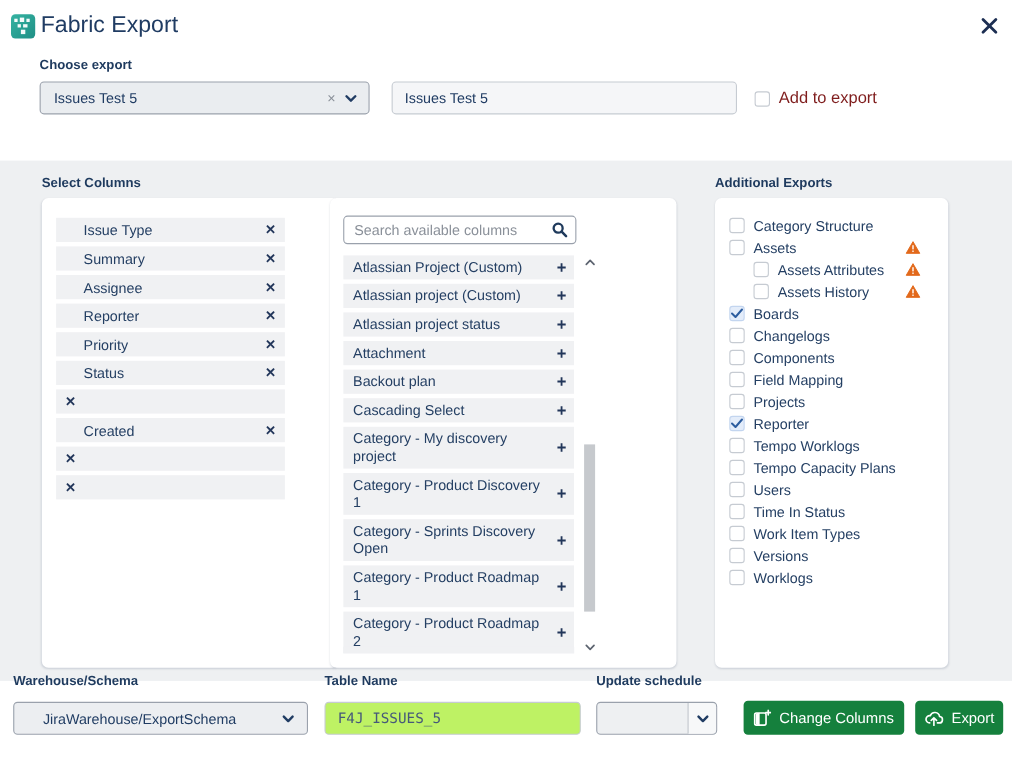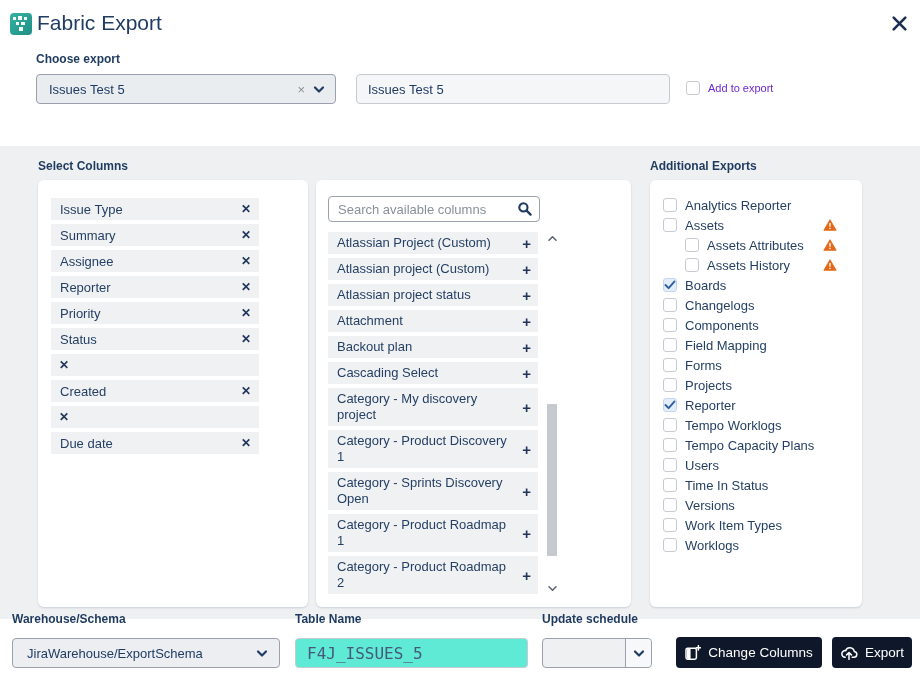--- a/index.html
+++ b/index.html
@@ -29,21 +29,21 @@
   .checked .cb{background:#e4edfa;border-color:#c3d5ef;}
   .checked .cb svg{display:block;}
 
   
   .band{position:absolute;left:0;top:122px;width:920px;height:473px;background:#eef0f2;margin-top:24px;}
   .panel{position:absolute;background:#ffffff;border-radius:6px;box-shadow:0 1px 2px rgba(9,30,66,.15);}
 
   
   .sel-row{position:relative;width:208px;height:22px;margin:0 0 4px 13px;background:#f0f1f3;
       display:flex;align-items:center;font-size:13px;color:#243f63;}
-  .sel-row .sr-label{padding-left:9px;flex:1;}
+  .sel-row .sr-label{padding-left:25px;flex:1;}
   .sel-row .rm{padding:0 8px;font-size:12px;font-weight:700;color:#22365a;cursor:pointer;}
 
   
   .search-wrap{position:absolute;left:12px;top:16px;width:212px;height:26px;}
   .search-wrap input{width:100%;height:100%;box-sizing:border-box;border:1px solid #9aa1ac;border-radius:4px;
       padding:0 28px 0 9px;font-family:"Liberation Sans",sans-serif;font-size:13px;color:#203c63;outline:none;background:#fff;}
   .search-wrap input::placeholder{color:#8a9099;}
   .search-wrap .mag{position:absolute;right:7px;top:5px;}
   .avail-list{position:absolute;left:12px;top:52px;width:210px;height:362px;overflow:hidden;}
   .av-row{position:relative;width:210px;margin-bottom:4px;background:#f0f1f3;display:flex;align-items:center;
@@ -59,28 +59,28 @@
   .sb .thumb{position:absolute;left:2px;top:172px;width:10px;height:152px;background:#c6c9cd;}
 
   
   .ae-list{padding:15px 13px 0 13px;}
   .ae-row{display:flex;align-items:center;height:20px;font-size:13px;color:#243f63;}
   .ae-row .ae-label{margin-left:8px;white-space:nowrap;}
   .ae-row.indent{padding-left:22px;}
   .ae-row .warn{margin-left:auto;margin-right:12px;display:flex;}
 
   
-  .btn{position:absolute;height:31px;background:#0f172a;border:none;border-radius:4px;color:#ffffff;
+  .btn{position:absolute;height:31px;background:#15803d;border:none;border-radius:4px;color:#ffffff;
       font-family:"Liberation Sans",sans-serif;font-size:13.5px;display:flex;align-items:center;justify-content:center;
       gap:7px;cursor:pointer;padding:0;}
   .us-dd{position:absolute;left:542px;top:638px;width:110px;height:30px;box-sizing:border-box;border:1px solid #9aa1ac;
       border-radius:4px;background:#eef0f2;display:flex;}
   .us-dd .us-left{flex:1;}
   .us-dd .us-right{width:25px;border-left:1px solid #9aa1ac;background:#f7f8f9;display:flex;align-items:center;justify-content:center;border-radius:0 4px 4px 0;}
-  .mono{font-family:"DejaVu Sans Mono",monospace;font-size:16px;color:#46597a;background:#5eead4;}
+  .mono{font-family:"DejaVu Sans Mono",monospace;font-size:13px;color:#46597a;background:#bef264;}
 </style>
 </head>
 <body>
 
 <div id="page">
 
   <span class="app-icon">
     <i style="left:3px;top:4px;width:3px;height:3px"></i>
       <i style="left:8px;top:3px;width:4px;height:4px"></i>
       <i style="left:14px;top:4px;width:3px;height:3px"></i>
@@ -101,21 +101,21 @@
     <span class="clear-x">×</span>
     <span style="padding-right:10px;display:flex;">
       <svg width="12" height="9" viewBox="0 0 12 9">
           <path d="M2 2.5 L6 6.5 L10 2.5" stroke="#203c63" stroke-width="2.2" fill="none" stroke-linecap="round" stroke-linejoin="round"></path>
         </svg>
     </span>
   </div>
   <input class="txt" style="left: 356px; top: 74px; width: 314px;" value="Issues Test 5">
   <div style="position:absolute;left:686px;top:81px;display:flex;align-items:center;gap:8px;">
     <span class="cb"></span>
-    <span style="font-size:11px;color:#6d28d9;">Add to export</span>
+    <span style="font-size:15px;color:#7f1d1d;">Add to export</span>
   </div>
 
   <div class="band">
 
     <div class="lbl" style="left:38px;top:13px;">Select Columns</div>
 
     <div class="panel" style="left:38px;top:34px;width:270px;height:427px;padding-top:18px;box-sizing:border-box;">
       <div>
   <div class="sel-row">
     <span class="sr-label">Issue Type</span>
@@ -154,27 +154,26 @@
   <div class="sel-row">
     <span class="sr-label">Created</span>
     <span class="rm">✕</span>
   </div>
 
   <div class="sel-row">
     <span class="rm">✕</span>
   </div>
 
   <div class="sel-row">
-    <span class="sr-label">Due date</span>
     <span class="rm">✕</span>
   </div>
 </div>
     </div>
 
-    <div class="panel" style="left:316px;top:34px;width:287px;height:427px;padding-left:28px;">
+    <div class="panel" style="left:300px;top:34px;width:287px;height:427px;padding-left:28px;">
       <div class="search-wrap">
         <input placeholder="Search available columns" style="">
         <span class="mag">
           <svg width="16" height="16" viewBox="0 0 16 16">
               <circle cx="6.4" cy="6.4" r="4.1" stroke="#1f3a5c" stroke-width="2.1" fill="none"></circle>
               <path d="M9.6 9.6 L13.6 13.6" stroke="#1f3a5c" stroke-width="2.3" stroke-linecap="round"></path>
             </svg>
         </span>
       </div>
       <div class="avail-list">
@@ -251,21 +250,21 @@
     </div>
 
     <div class="lbl" style="left:650px;top:13px;">Additional Exports</div>
 
     <div class="panel" style="left:650px;top:34px;width:212px;height:427px;box-sizing:border-box;">
       <div class="ae-list">
   <div class="ae-row">
     <span class="cb">
       
     </span>
-    <span class="ae-label">Analytics Reporter</span>
+    <span class="ae-label">Category Structure</span>
 
   </div>
 
   <div class="ae-row">
     <span class="cb">
       
     </span>
     <span class="ae-label">Assets</span>
     <span class="warn">
       <svg width="14" height="12" viewBox="0 0 16 14">
@@ -331,27 +330,20 @@
   </div>
 
   <div class="ae-row">
     <span class="cb">
       
     </span>
     <span class="ae-label">Field Mapping</span>
 
   </div>
 
-  <div class="ae-row">
-    <span class="cb">
-      
-    </span>
-    <span class="ae-label">Forms</span>
-
-  </div>
 
   <div class="ae-row">
     <span class="cb">
       
     </span>
     <span class="ae-label">Projects</span>
 
   </div>
 
   <div class="ae-row checked">
@@ -393,46 +385,46 @@
       
     </span>
     <span class="ae-label">Time In Status</span>
 
   </div>
 
   <div class="ae-row">
     <span class="cb">
       
     </span>
+    <span class="ae-label">Work Item Types</span>
+
+  </div>
+
+  <div class="ae-row">
+    <span class="cb">
+      
+    </span>
     <span class="ae-label">Versions</span>
-
-  </div>
-
-  <div class="ae-row">
-    <span class="cb">
-      
-    </span>
-    <span class="ae-label">Work Item Types</span>
 
   </div>
 
   <div class="ae-row">
     <span class="cb">
       
     </span>
     <span class="ae-label">Worklogs</span>
 
   </div>
 </div>
     </div>
   </div>
 
   <div class="lbl" style="left:12px;top:612px;">Warehouse/Schema</div>
   <div class="dd" style="left:12px;top:638px;width:268px;background:#eceef1;">
-    <span class="dd-text" style="padding-left:14px;">JiraWarehouse/ExportSchema</span>
+    <span class="dd-text" style="padding-left:26px;">JiraWarehouse/ExportSchema</span>
     <span style="padding-right:11px;display:flex;">
       <svg width="12" height="9" viewBox="0 0 12 9">
           <path d="M2 2.5 L6 6.5 L10 2.5" stroke="#203c63" stroke-width="2.2" fill="none" stroke-linecap="round" stroke-linejoin="round"></path>
         </svg>
     </span>
   </div>
 
   <div class="lbl" style="left:295px;top:612px;">Table Name</div>
   <input class="txt mono" style="left: 295px; top: 638px; width: 233px;" value="F4J_ISSUES_5">
 

